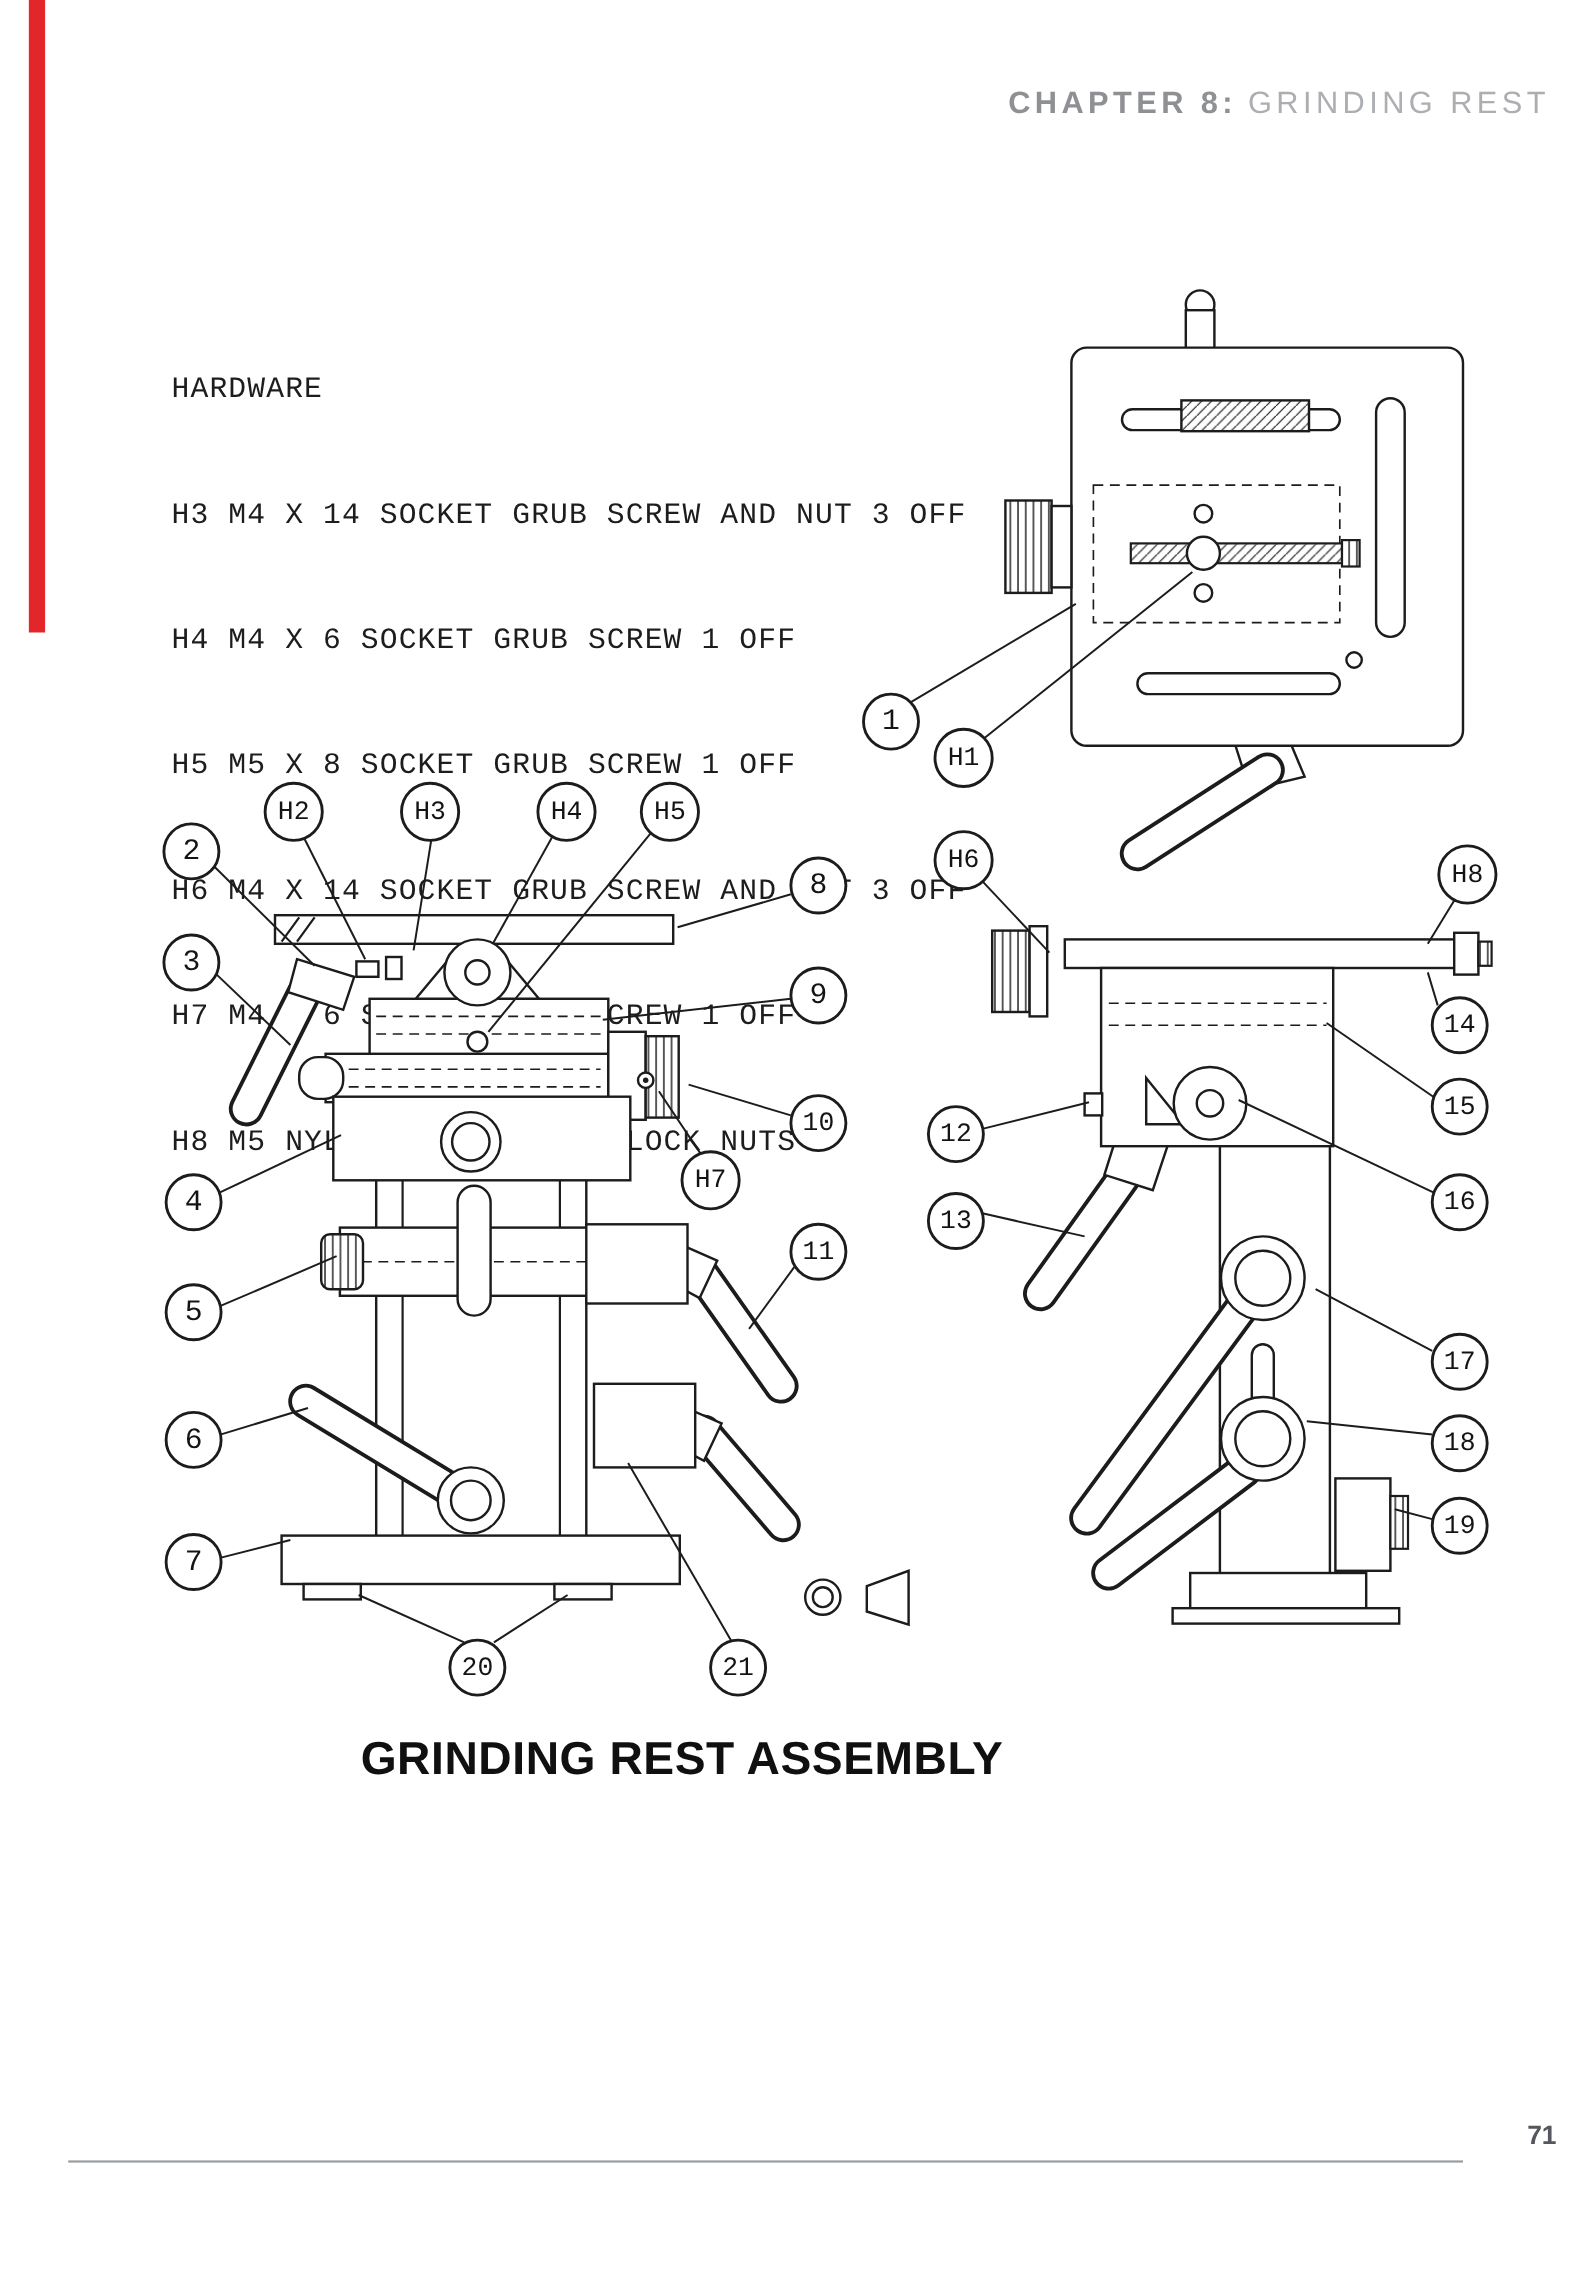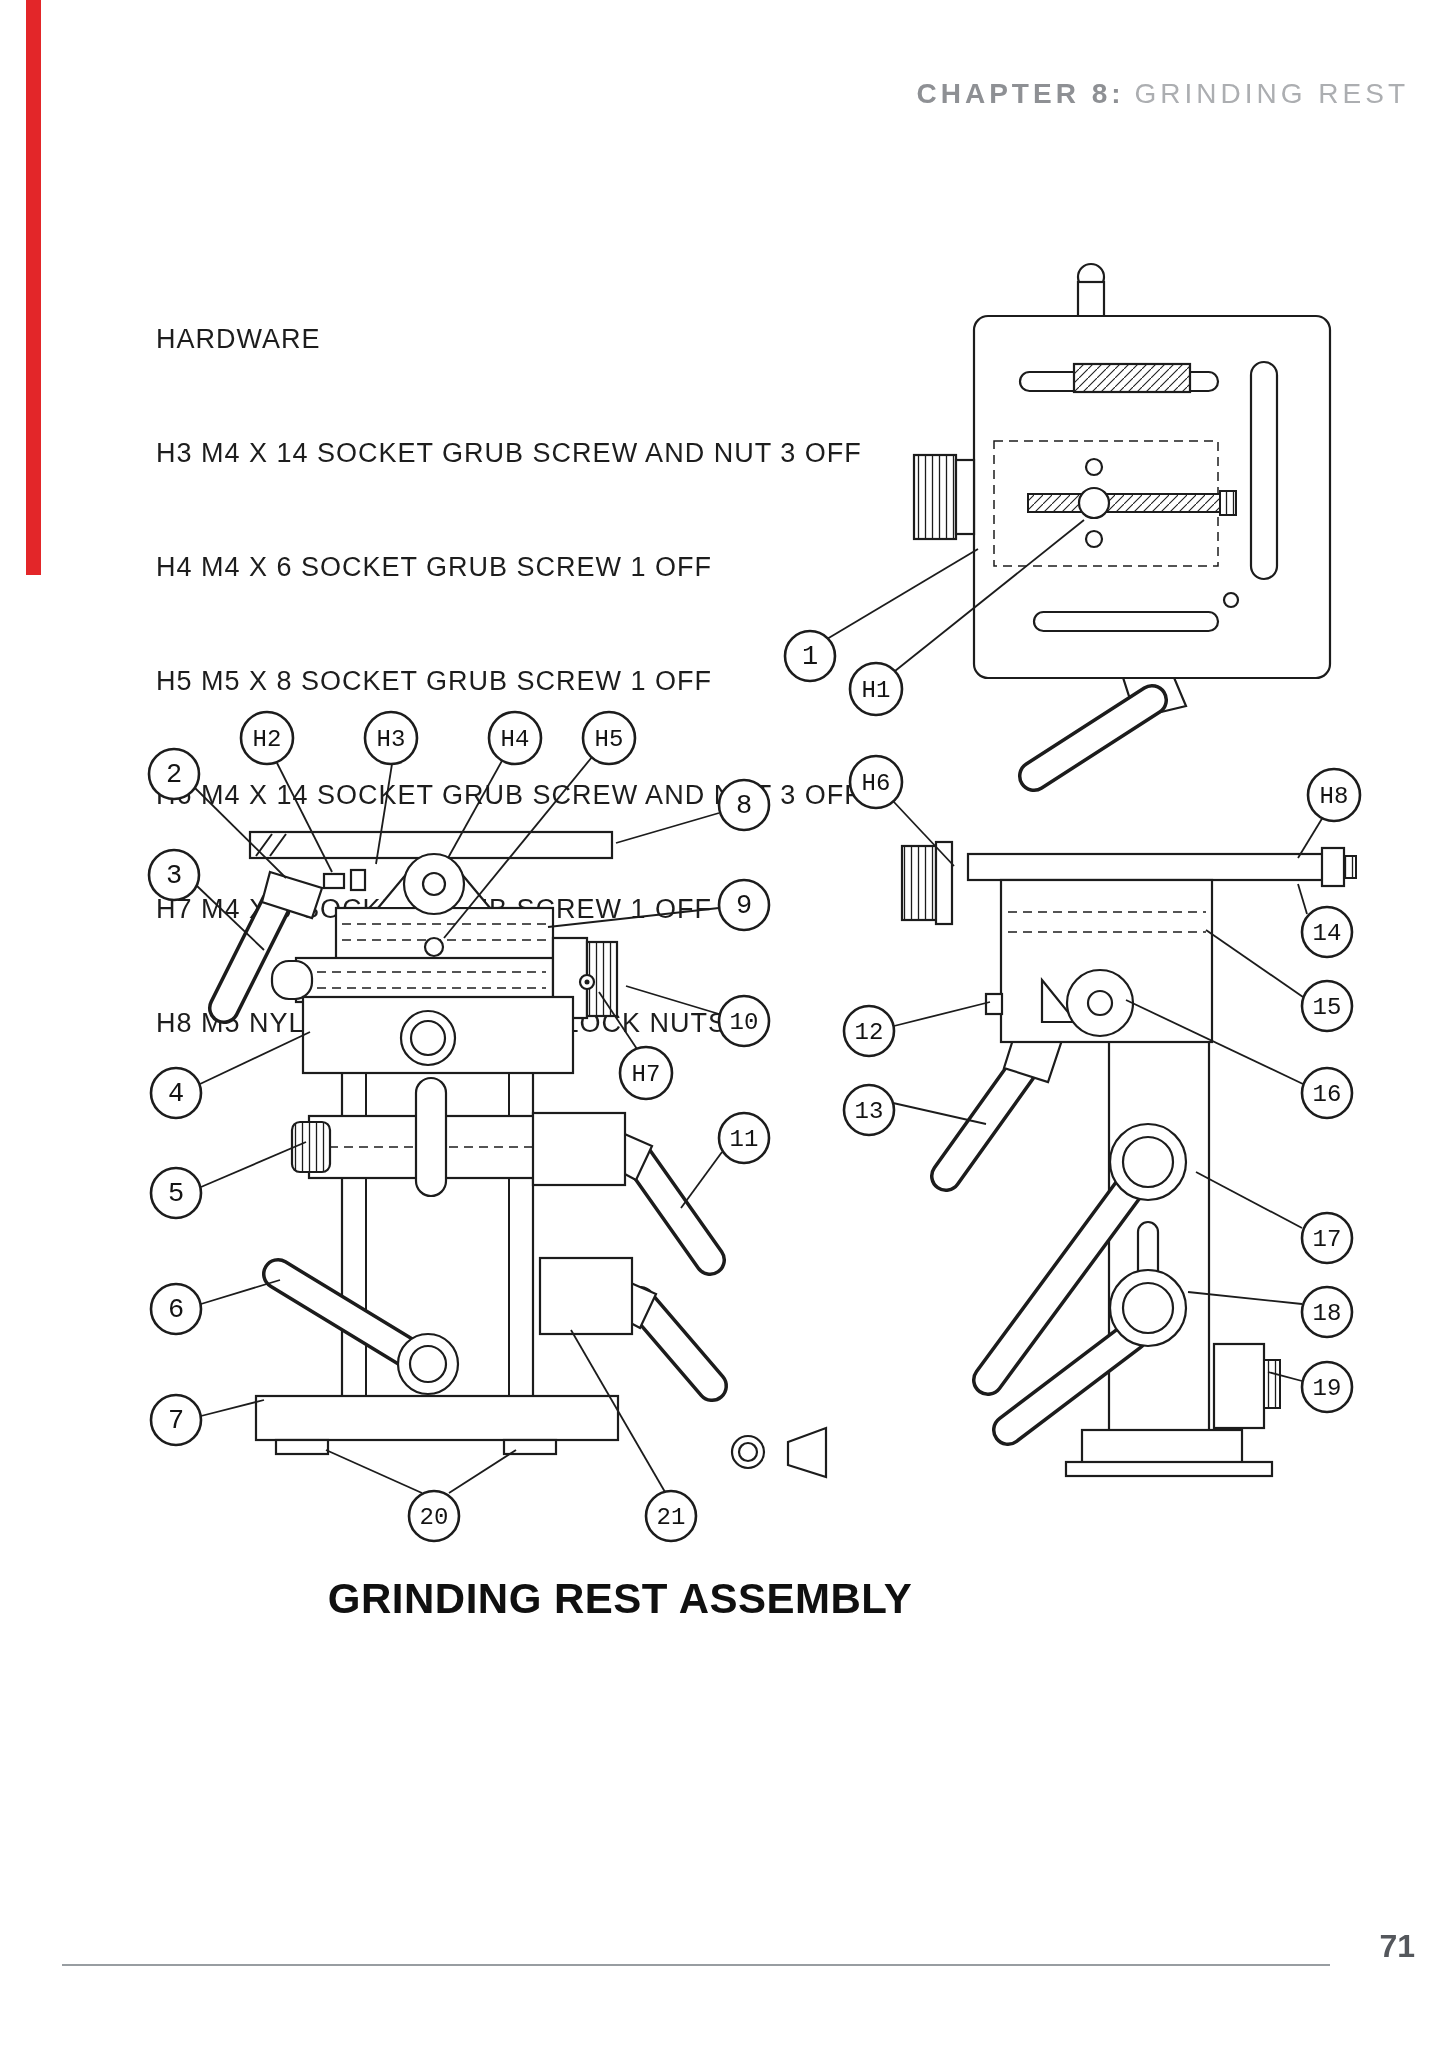--- a/index.html
+++ b/index.html
@@ -6,30 +6,30 @@
   html,body { background:#ffffff; }
   .page {
     position:relative; width:1445px; height:2064px; background:#ffffff;
     overflow:hidden; font-family:"Liberation Sans", sans-serif; color:#1c1c1c;margin-left:26px;
   }
   .accent-bar { position:absolute; left:0; top:0; width:15px; height:575px; background:#e32629; }
   .header { position:absolute; top:78px; right:62px; font-size:28px; letter-spacing:4px; white-space:nowrap; }
   .header .label { font-weight:bold; color:#8e9094; }
   .header .title { font-weight:400; color:#acaeb1; margin-left:10px; }
   .hardware {
-    position:absolute; left:130px; top:244px;
-    font-family:Liberation Sans, sans-serif; font-size:27px; line-height:38px;
+    position:absolute; left:130px; top:260px;
+    font-family:Liberation Mono, monospace; font-size:27px; line-height:38px;
     letter-spacing:1px; color:#1d1d1d; white-space:pre;
   }
   .caption {
     position:absolute; top:1575px; left:0; width:1188px; text-align:center;
     font-size:42px; font-weight:bold; color:#101010; letter-spacing:0.5px;
   }
   .footer-rule { position:absolute; top:1964px; left:36px; width:1268px; height:2px; background:#989da1; }
-  .page-number { position:absolute; top:1928px; right:56px; font-size:32px; font-weight:bold; color:#54575c; }
+  .page-number { position:absolute; top:1928px; right:56px; font-size:24px; font-weight:bold; color:#54575c; }
   svg.diagram { position:absolute; left:0; top:0; }
   .shape { fill:#ffffff; stroke:#1c1c1c; stroke-width:2.2; }
   .ln    { fill:none; stroke:#1c1c1c; stroke-width:2; }
   .dash  { fill:none; stroke:#1c1c1c; stroke-width:1.5; stroke-dasharray:9 6; }
   .lever-outer { stroke:#1c1c1c; stroke-width:32; stroke-linecap:round; fill:none; }
   .lever-inner { stroke:#ffffff; stroke-width:25; stroke-linecap:round; fill:none; }
   .leader { stroke:#1c1c1c; stroke-width:1.8; }
   .callout-circle { fill:#ffffff; stroke:#1c1c1c; stroke-width:2.6; }
   .callout-text { fill:#141414; font-family:"Liberation Mono", monospace; }
 </style>

